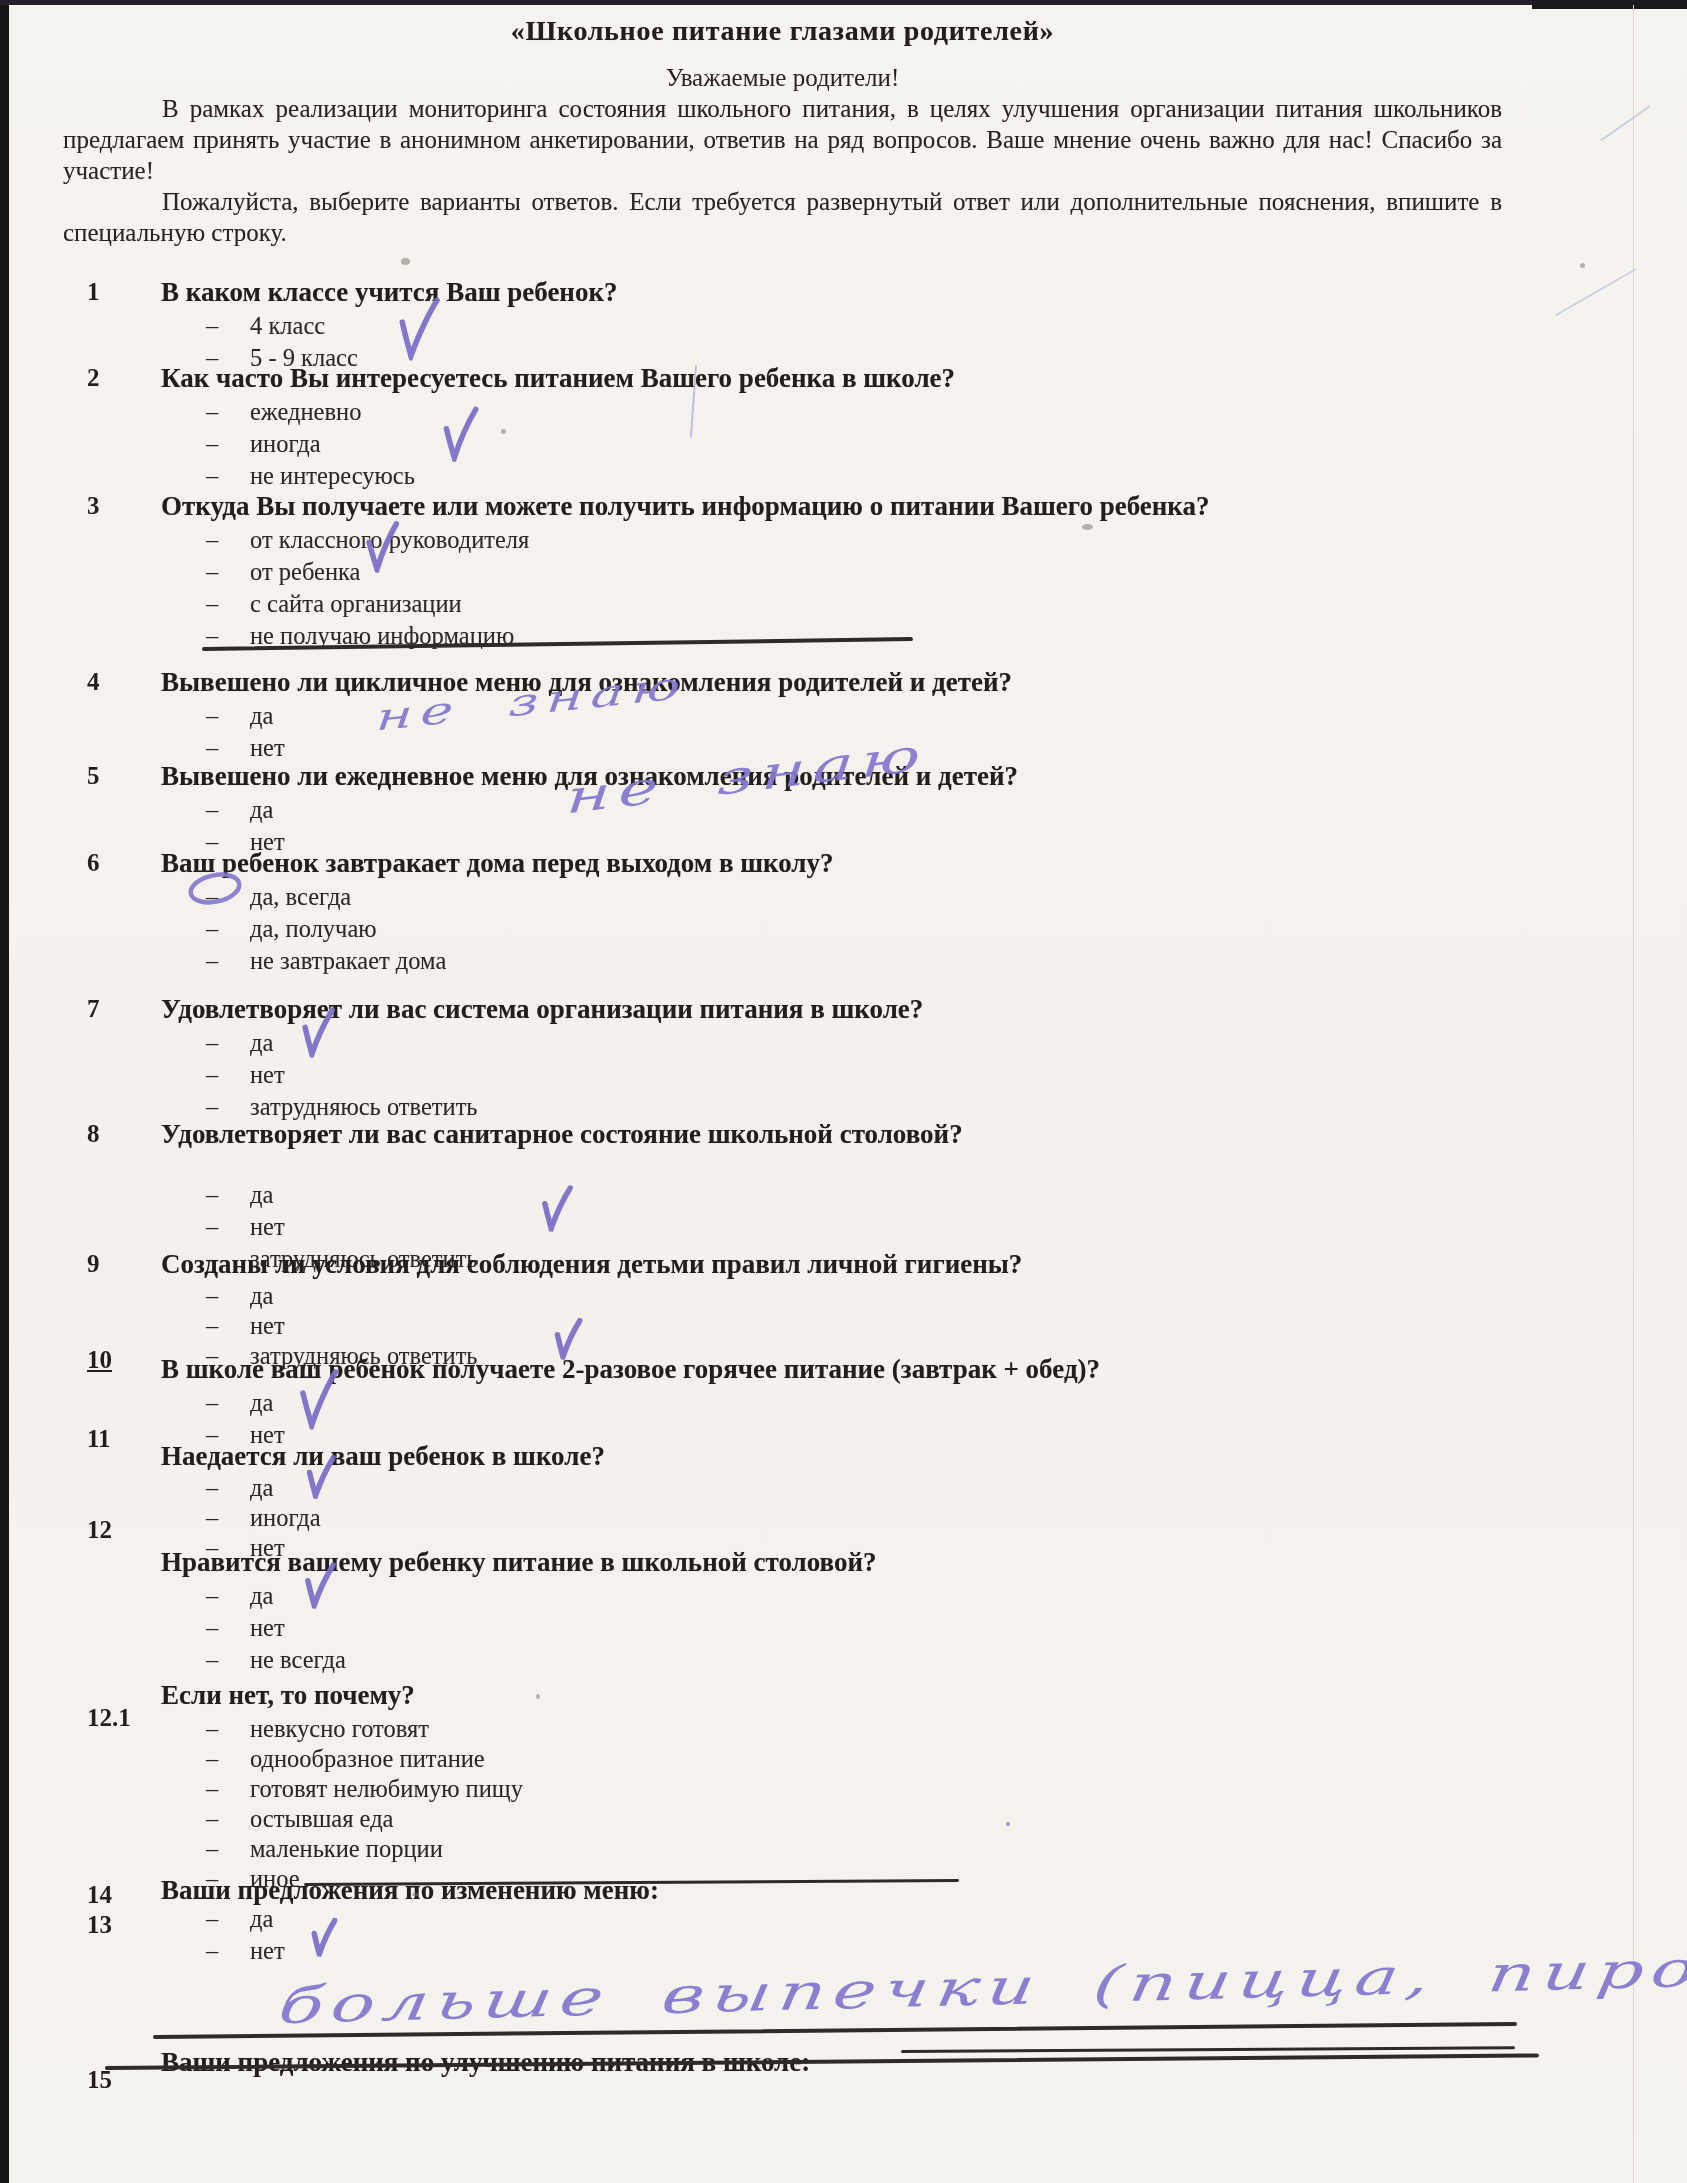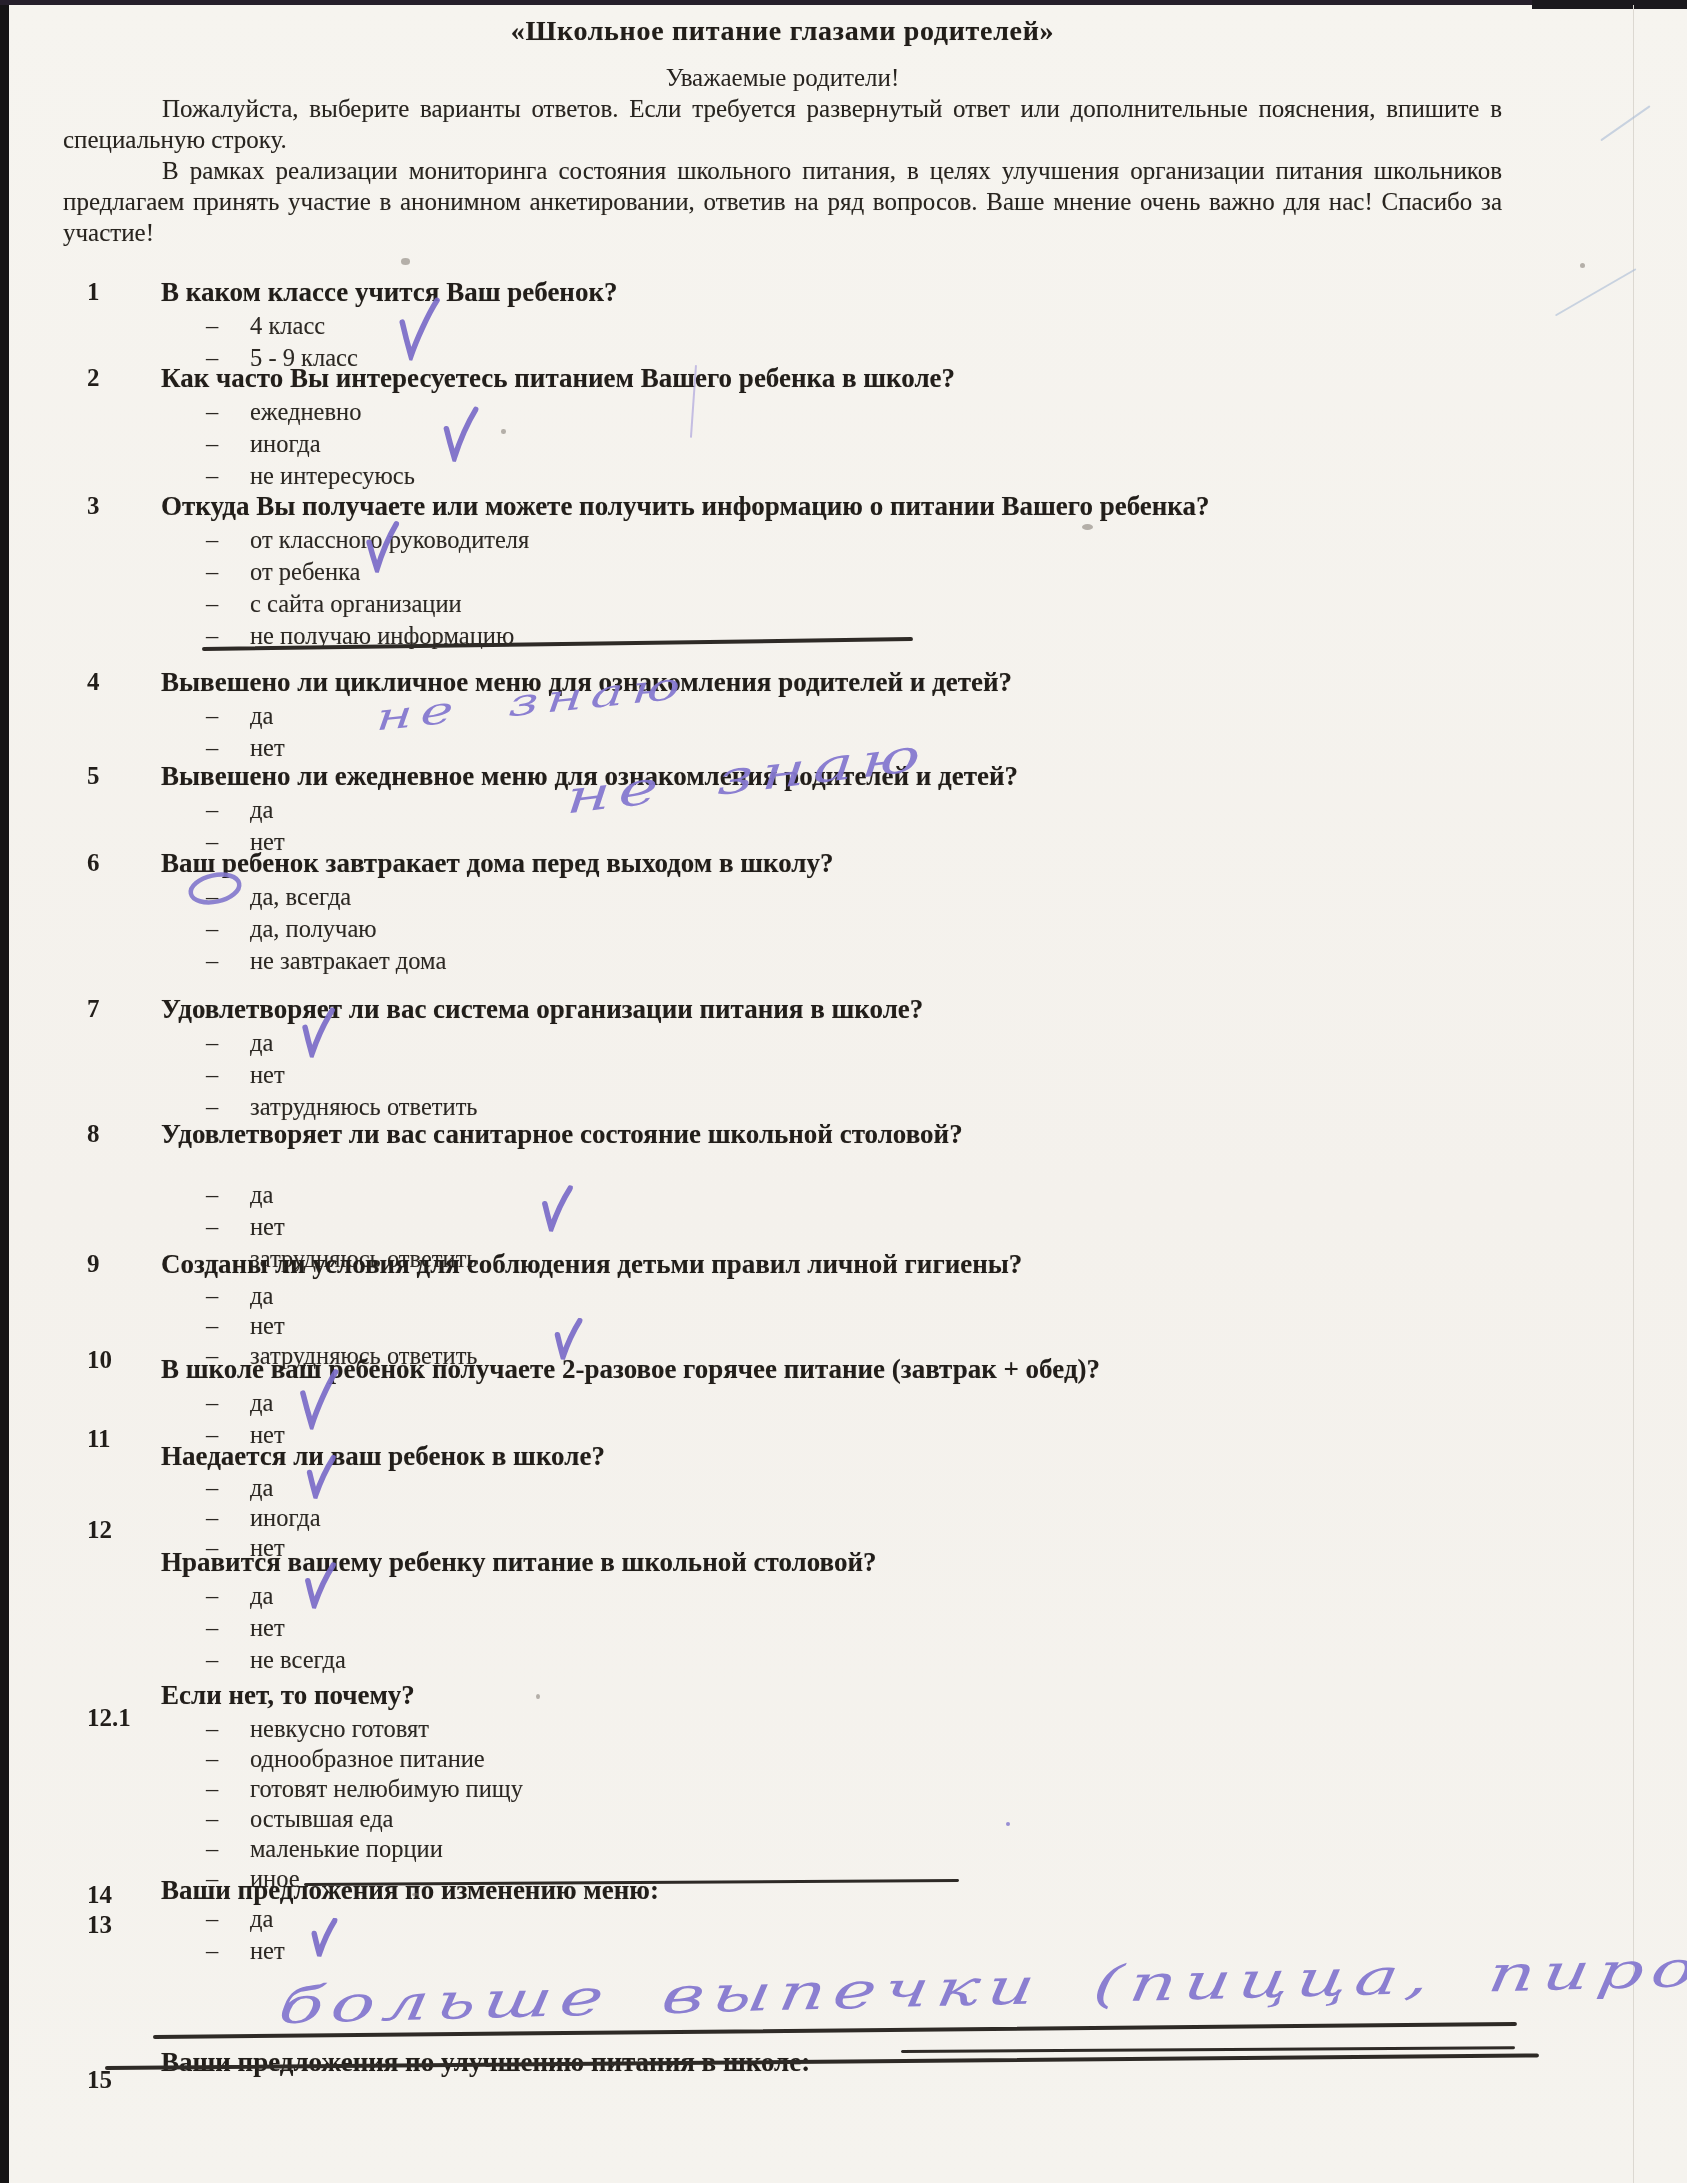--- a/index.html
+++ b/index.html
@@ -70,22 +70,22 @@
 <div class="page">
   <div class="edge-left"></div>
   <div class="edge-top"></div>
   <div class="edge-top-right"></div>
   <div class="page-crease" style="left:1633px;"></div>
 
   <h1 class="doc-title">«Школьное питание глазами родителей»</h1>
   <div class="salutation">Уважаемые родители!</div>
 
   <div class="intro">
+    <p>В рамках реализации мониторинга состояния школьного питания, в целях улучшения организации питания школьников предлагаем принять участие в анонимном анкетировании, ответив на ряд вопросов. Ваше мнение очень важно для нас! Спасибо за участие!</p>
     <p>Пожалуйста, выберите варианты ответов. Если требуется развернутый ответ или дополнительные пояснения, впишите в специальную строку.</p>
-    <p>В рамках реализации мониторинга состояния школьного питания, в целях улучшения организации питания школьников предлагаем принять участие в анонимном анкетировании, ответив на ряд вопросов. Ваше мнение очень важно для нас! Спасибо за участие!</p>
   </div>
 
   <div id="questions">
       <div class="q" style="top: 277px;">
         <div class="qnum">1</div>
         <div class="qtitle">В каком классе учится Ваш ребенок?</div>
         <div style="margin-top: 5.3px;">
           <div class="opt" style="height: 32px;">
             <span class="dash">–</span>
             <span class="olabel">4 класс</span>
@@ -230,21 +230,21 @@
             <span class="dash">–</span>
             <span class="olabel">нет</span>
           </div>
           <div class="opt" style="height: 30px;">
             <span class="dash">–</span>
             <span class="olabel">затрудняюсь ответить</span>
           </div>
         </div>
       </div>
       <div class="q" style="top: 1354px;">
-        <div class="qnum" style="top: -9.3px;">10</div>
+        <div class="qnum" style="top: -9.3px; text-decoration: underline;">10</div>
         <div class="qtitle">В школе ваш ребенок получаете 2-разовое горячее питание (завтрак + обед)?</div>
         <div style="margin-top: 5.3px;">
           <div class="opt" style="height: 32px;">
             <span class="dash">–</span>
             <span class="olabel">да</span>
           </div>
           <div class="opt" style="height: 32px;">
             <span class="dash">–</span>
             <span class="olabel">нет</span>
           </div>

